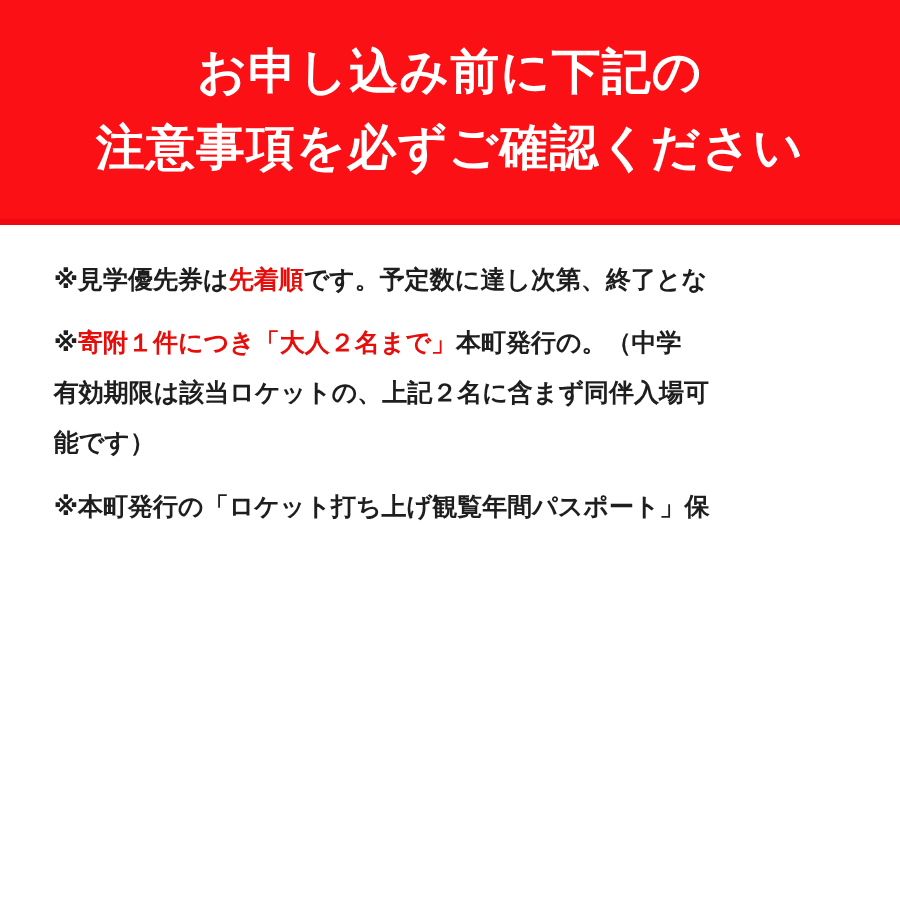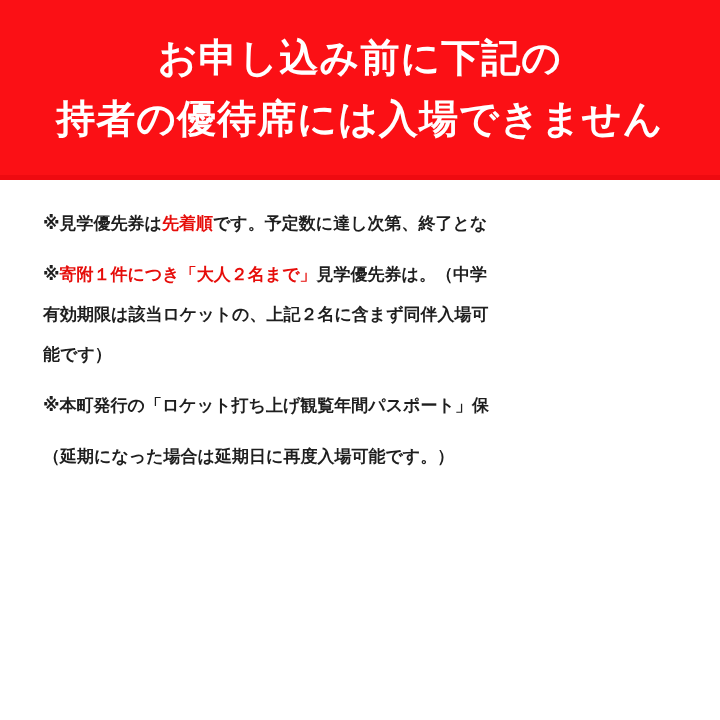--- a/index.html
+++ b/index.html
@@ -35,52 +35,51 @@
     letter-spacing: 1px;
     white-space: nowrap;
   }
   .notes {
     box-sizing: border-box;
     padding: 24px 43px 0 43px;
   }
   .note {
     margin: 0;
     color: var(--body-text, #1e1e1e);
-    font-size: 17px;
+    font-size: 20px;
     line-height: 40px;
   }
   .note + .note { margin-top: 11px; }
   .note.tight { margin-top: 1px; }
   .note-line {
     display: block;
     white-space: nowrap;
   }
   .seg { color: inherit; }
   .seg.red { color: var(--highlight-red, #e60d0a); }
 </style>
 </head>
 <body>
 
 <div class="canvas">
   <header class="banner">
     <div class="banner-line">お申し込み前に下記の</div>
-    <div class="banner-line">持者の優待席には入場できません</div>
+    <div class="banner-line">注意事項を必ずご確認ください</div>
   </header>
 
   <main class="notes" id="notes">
       <p class="note">
         <span class="note-line"><span class="seg">※見学優先券は</span><span class="seg red">先着順</span><span class="seg">です。予定数に達し次第、終了とな</span></span>
       </p>
       <p class="note">
-        <span class="note-line"><span class="seg">※</span><span class="seg red">寄附１件につき「大人２名まで」</span><span class="seg">見学優先券は。（中学</span></span>
+        <span class="note-line"><span class="seg">※</span><span class="seg red">寄附１件につき「大人２名まで」</span><span class="seg">本町発行の。（中学</span></span>
         <span class="note-line"><span class="seg">有効期限は該当ロケットの、上記２名に含まず同伴入場可</span></span>
         <span class="note-line"><span class="seg">能です）</span></span>
       </p>
       <p class="note">
         <span class="note-line"><span class="seg">※本町発行の「ロケット打ち上げ観覧年間パスポート」保</span></span>
       </p>
       <p class="note">
-        <span class="note-line"><span class="seg">（延期になった場合は延期日に再度入場可能です。）</span></span>
       </p>
       <p class="note tight">
       </p>
     </main>
 </div>
 
 </body></html>

